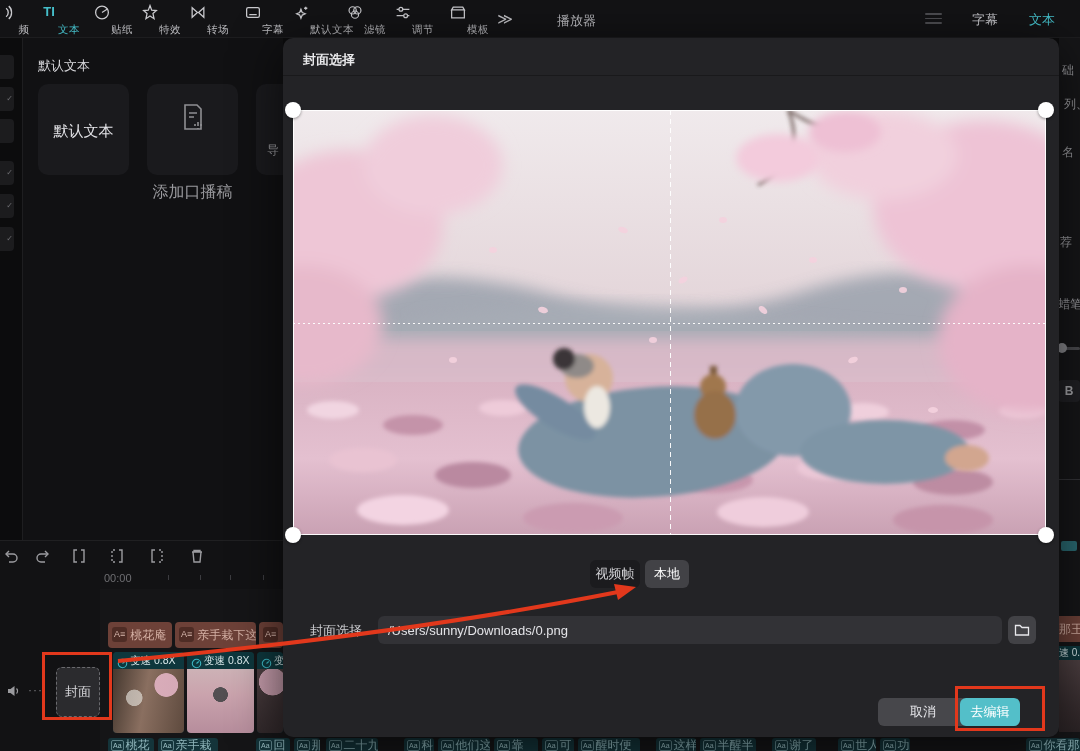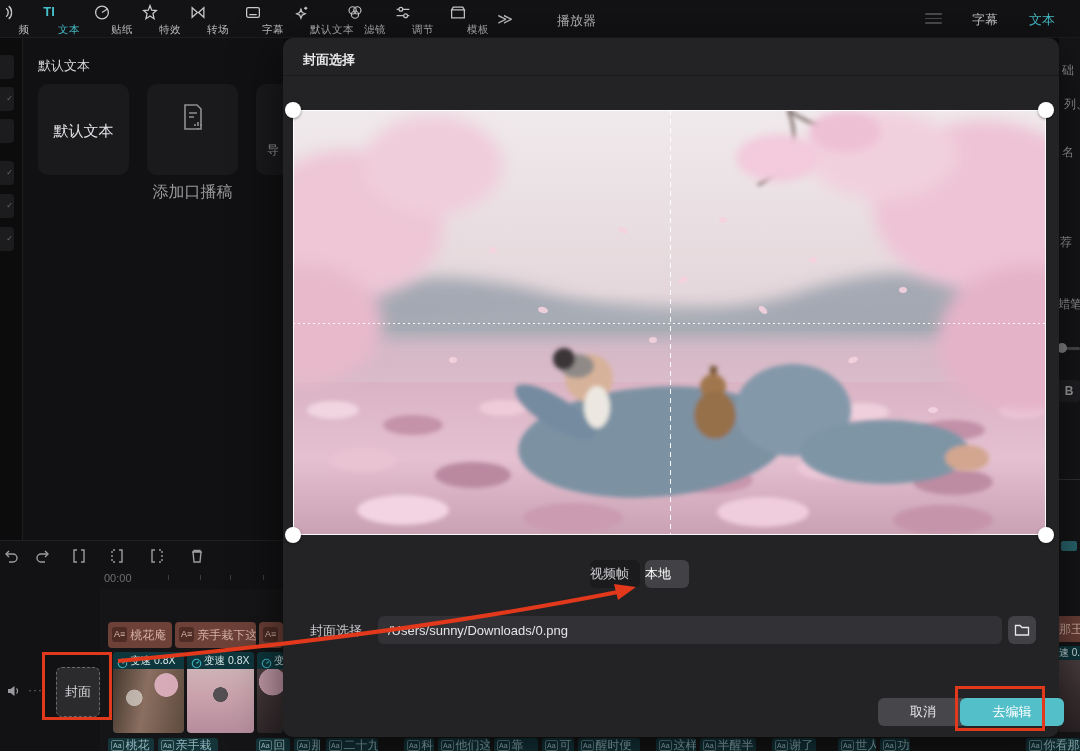--- a/index.html
+++ b/index.html
@@ -69,30 +69,30 @@
   
   #modal { position:absolute; left:283px; top:38px; width:776px; height:699px; background:#232326; border-radius:10px; box-shadow:0 10px 50px rgba(0,0,0,.65); z-index:10; }
   #modal-title { position:absolute; left:20px; top:13px; font-size:13px; font-weight:bold; color:#eaeaec; }
   #modal-divider { position:absolute; left:0; top:37px; width:100%; height:1px; background:#19191b; }
   #cover-image { position:absolute; left:10px; top:72px; width:753px; height:425px; background:#1a1a1c; }
   #cover-image svg.scene { position:absolute; left:0; top:0; width:100%; height:100%; }
   #crop-border { position:absolute; left:0; top:0; right:0; bottom:0; border:1.5px solid rgba(255,255,255,.95); pointer-events:none; }
   .handle { position:absolute; width:16px; height:16px; background:#fff; border-radius:50%; box-shadow:0 1px 3px rgba(0,0,0,.4); cursor:grab; }
   #guide-v { position:absolute; left:50%; top:0; width:1px; height:100%; background:repeating-linear-gradient(to bottom,#fff 0 5px,transparent 5px 9px); opacity:.95; }
   #guide-h { position:absolute; top:50%; left:0; height:1px; width:100%; background:repeating-linear-gradient(to right,#fff 0 2px,transparent 2px 5px); opacity:.95; }
-  .mtab { position:absolute; top:522px; height:28px; border-radius:6px; font-size:13px; color:#cfcfd3; text-align:left; line-height:28px; cursor:pointer; }
+  .mtab { position:absolute; top:522px; height:28px; border-radius:6px; font-size:13px; color:#cfcfd3; text-align:center; line-height:28px; cursor:pointer; }
   #tab-frame { left:307px; width:50px; background:#1b1b1e; }
   #tab-local { left:362px; width:44px; background:#424246; color:#fff; }
   #addr-label { position:absolute; left:27px; top:584px; font-size:13px; color:#cfcfd3; }
   #addr-input { position:absolute; left:95px; top:578px; width:624px; height:28px; background:#323236; border:none; border-radius:6px; color:#e3e3e7; font-size:13px; padding:0 10px; font-family:"Liberation Sans",sans-serif; outline:none; }
   #browse-btn { position:absolute; left:725px; top:578px; width:28px; height:28px; background:#424246; border-radius:6px; cursor:pointer; }
   #browse-btn svg { position:absolute; left:6px; top:6px; width:16px; height:16px; color:#e8e8ec; }
   .mbtn { position:absolute; top:660px; height:28px; border-radius:6px; font-size:13px; text-align:center; line-height:28px; cursor:pointer; }
   #cancel-btn { left:595px; width:90px; background:#47474b; color:#e8e8ec; }
-  #confirm-btn { left:677px; width:104px; background:#53bfc9; color:#fff; }
+  #confirm-btn { left:677px; width:60px; background:#53bfc9; color:#fff; }
 
   
   .red-rect { position:absolute; border:3px solid #e2381c; z-index:30; pointer-events:none; }
   #arrow-svg { position:absolute; left:0; top:0; width:1080px; height:751px; z-index:29; pointer-events:none; }
 </style>
 </head>
 <body>
 
 <div id="stage">
 

